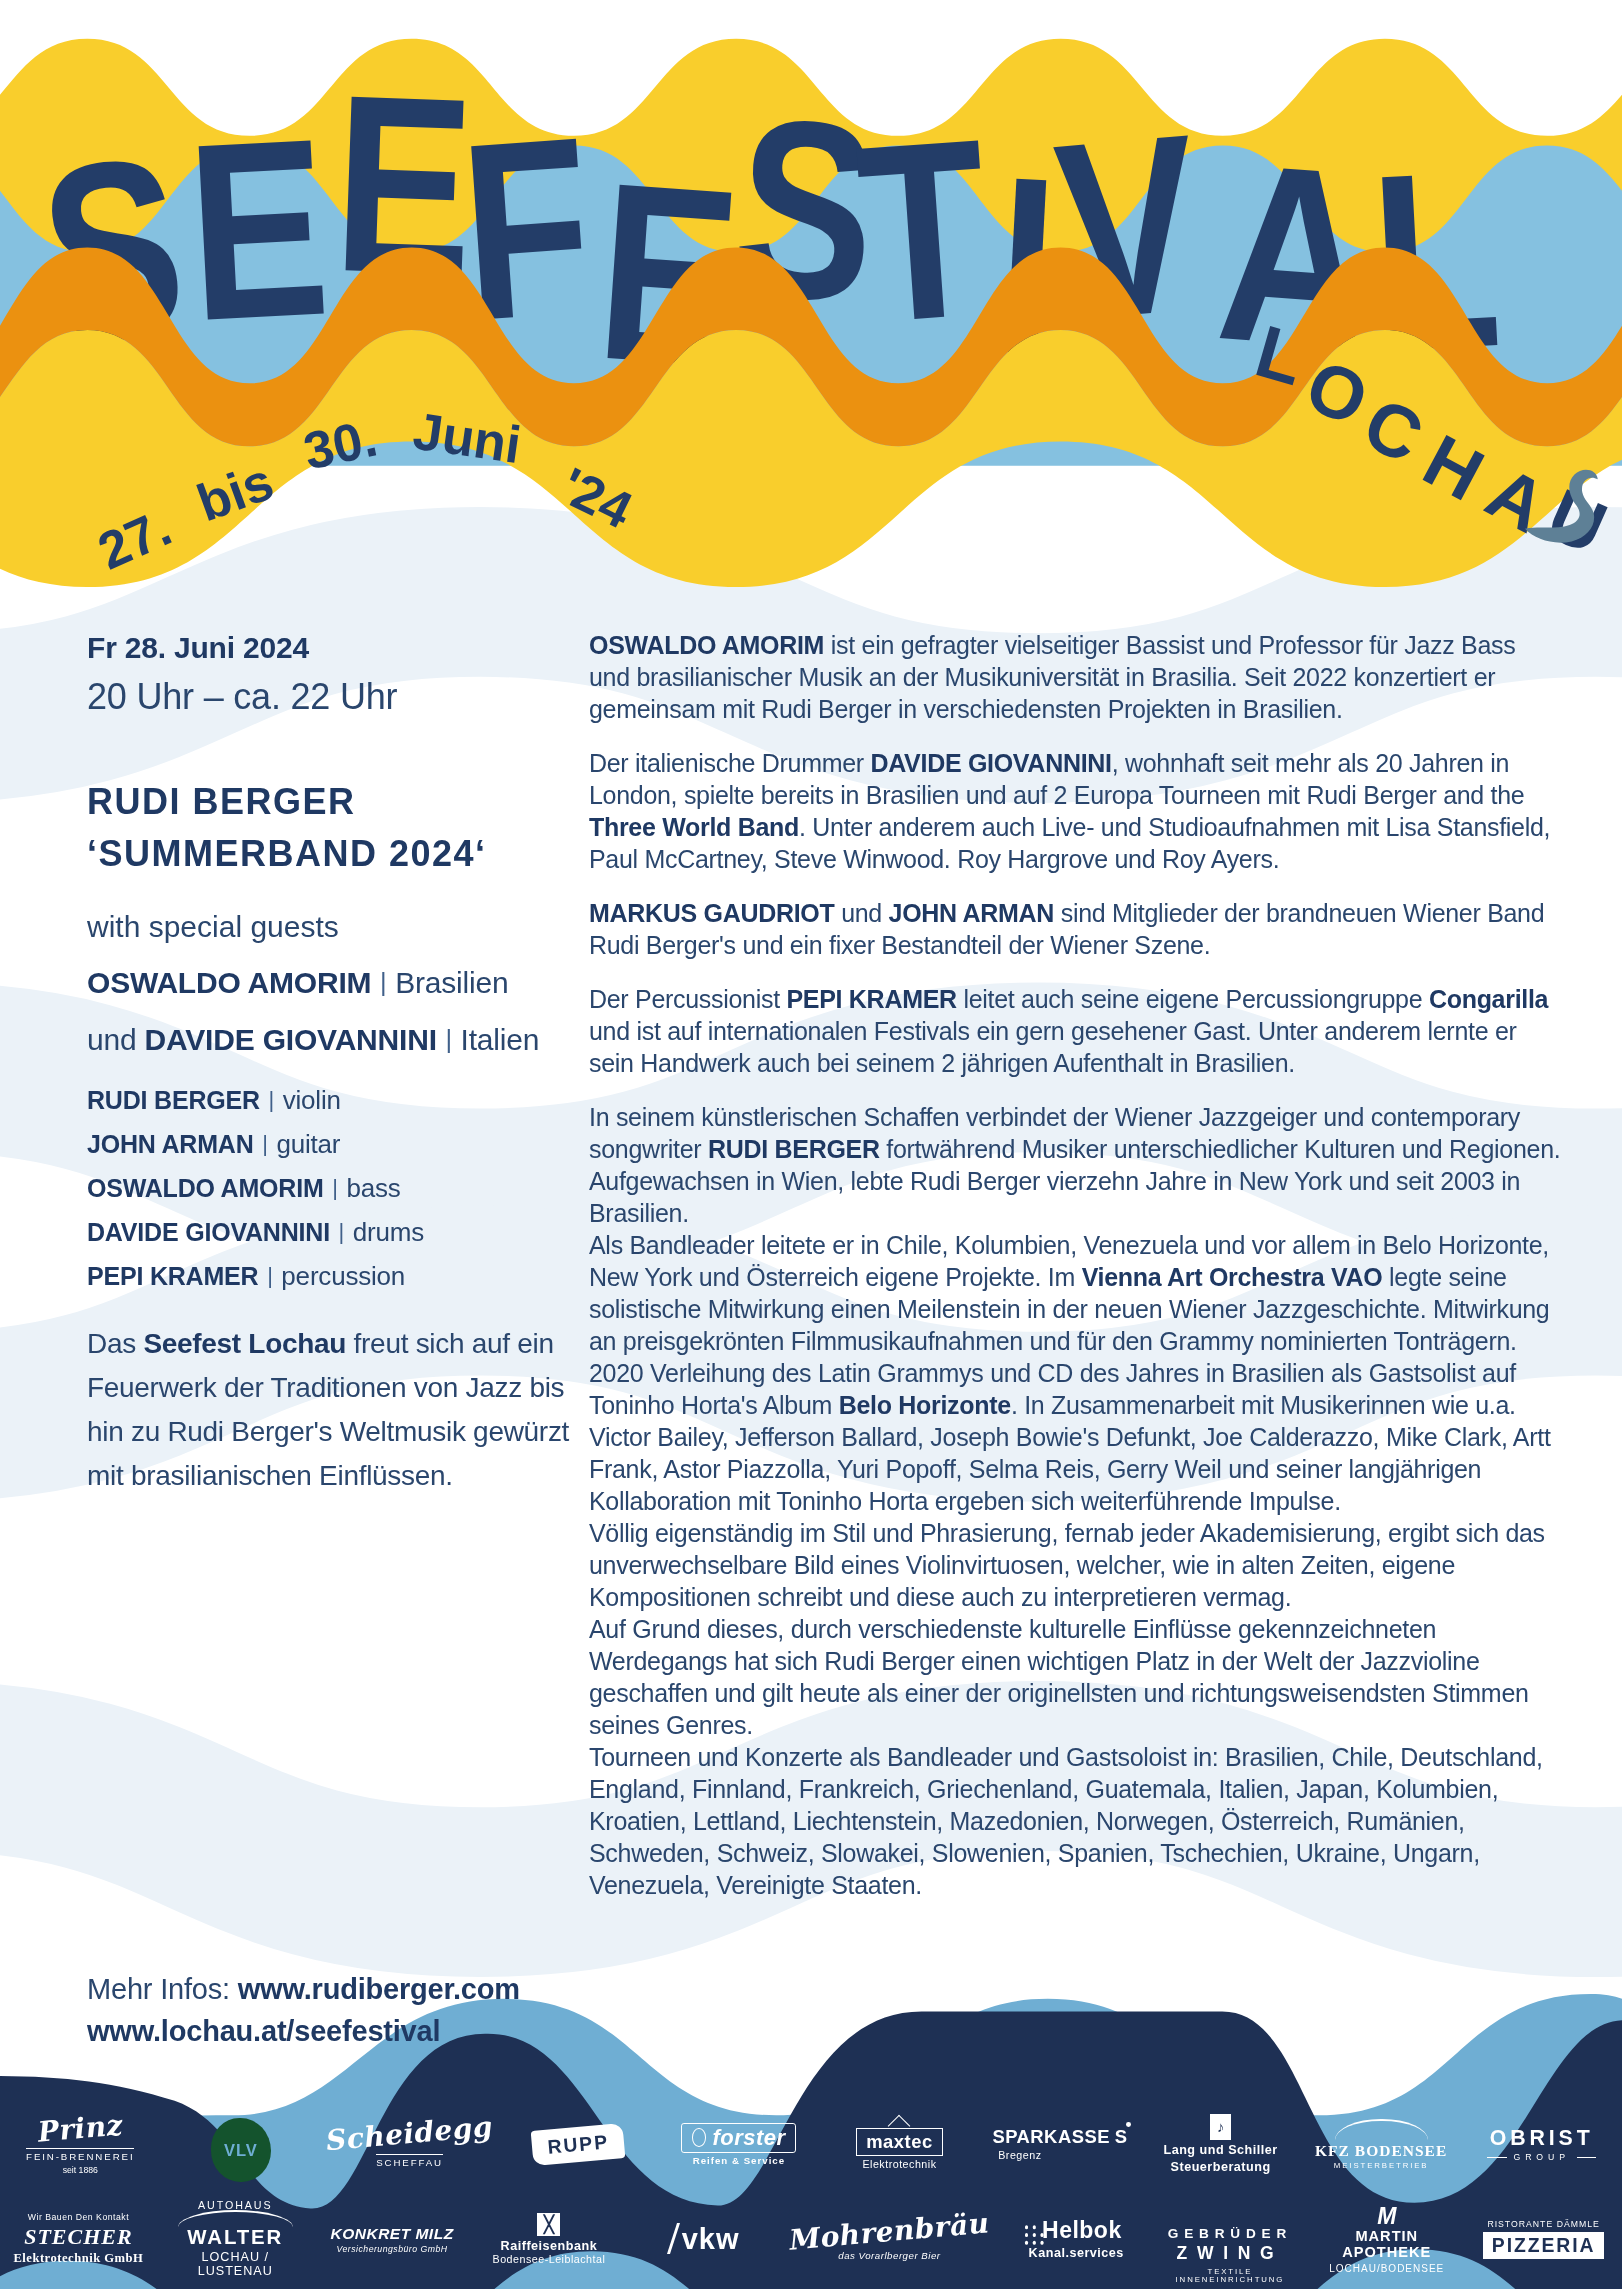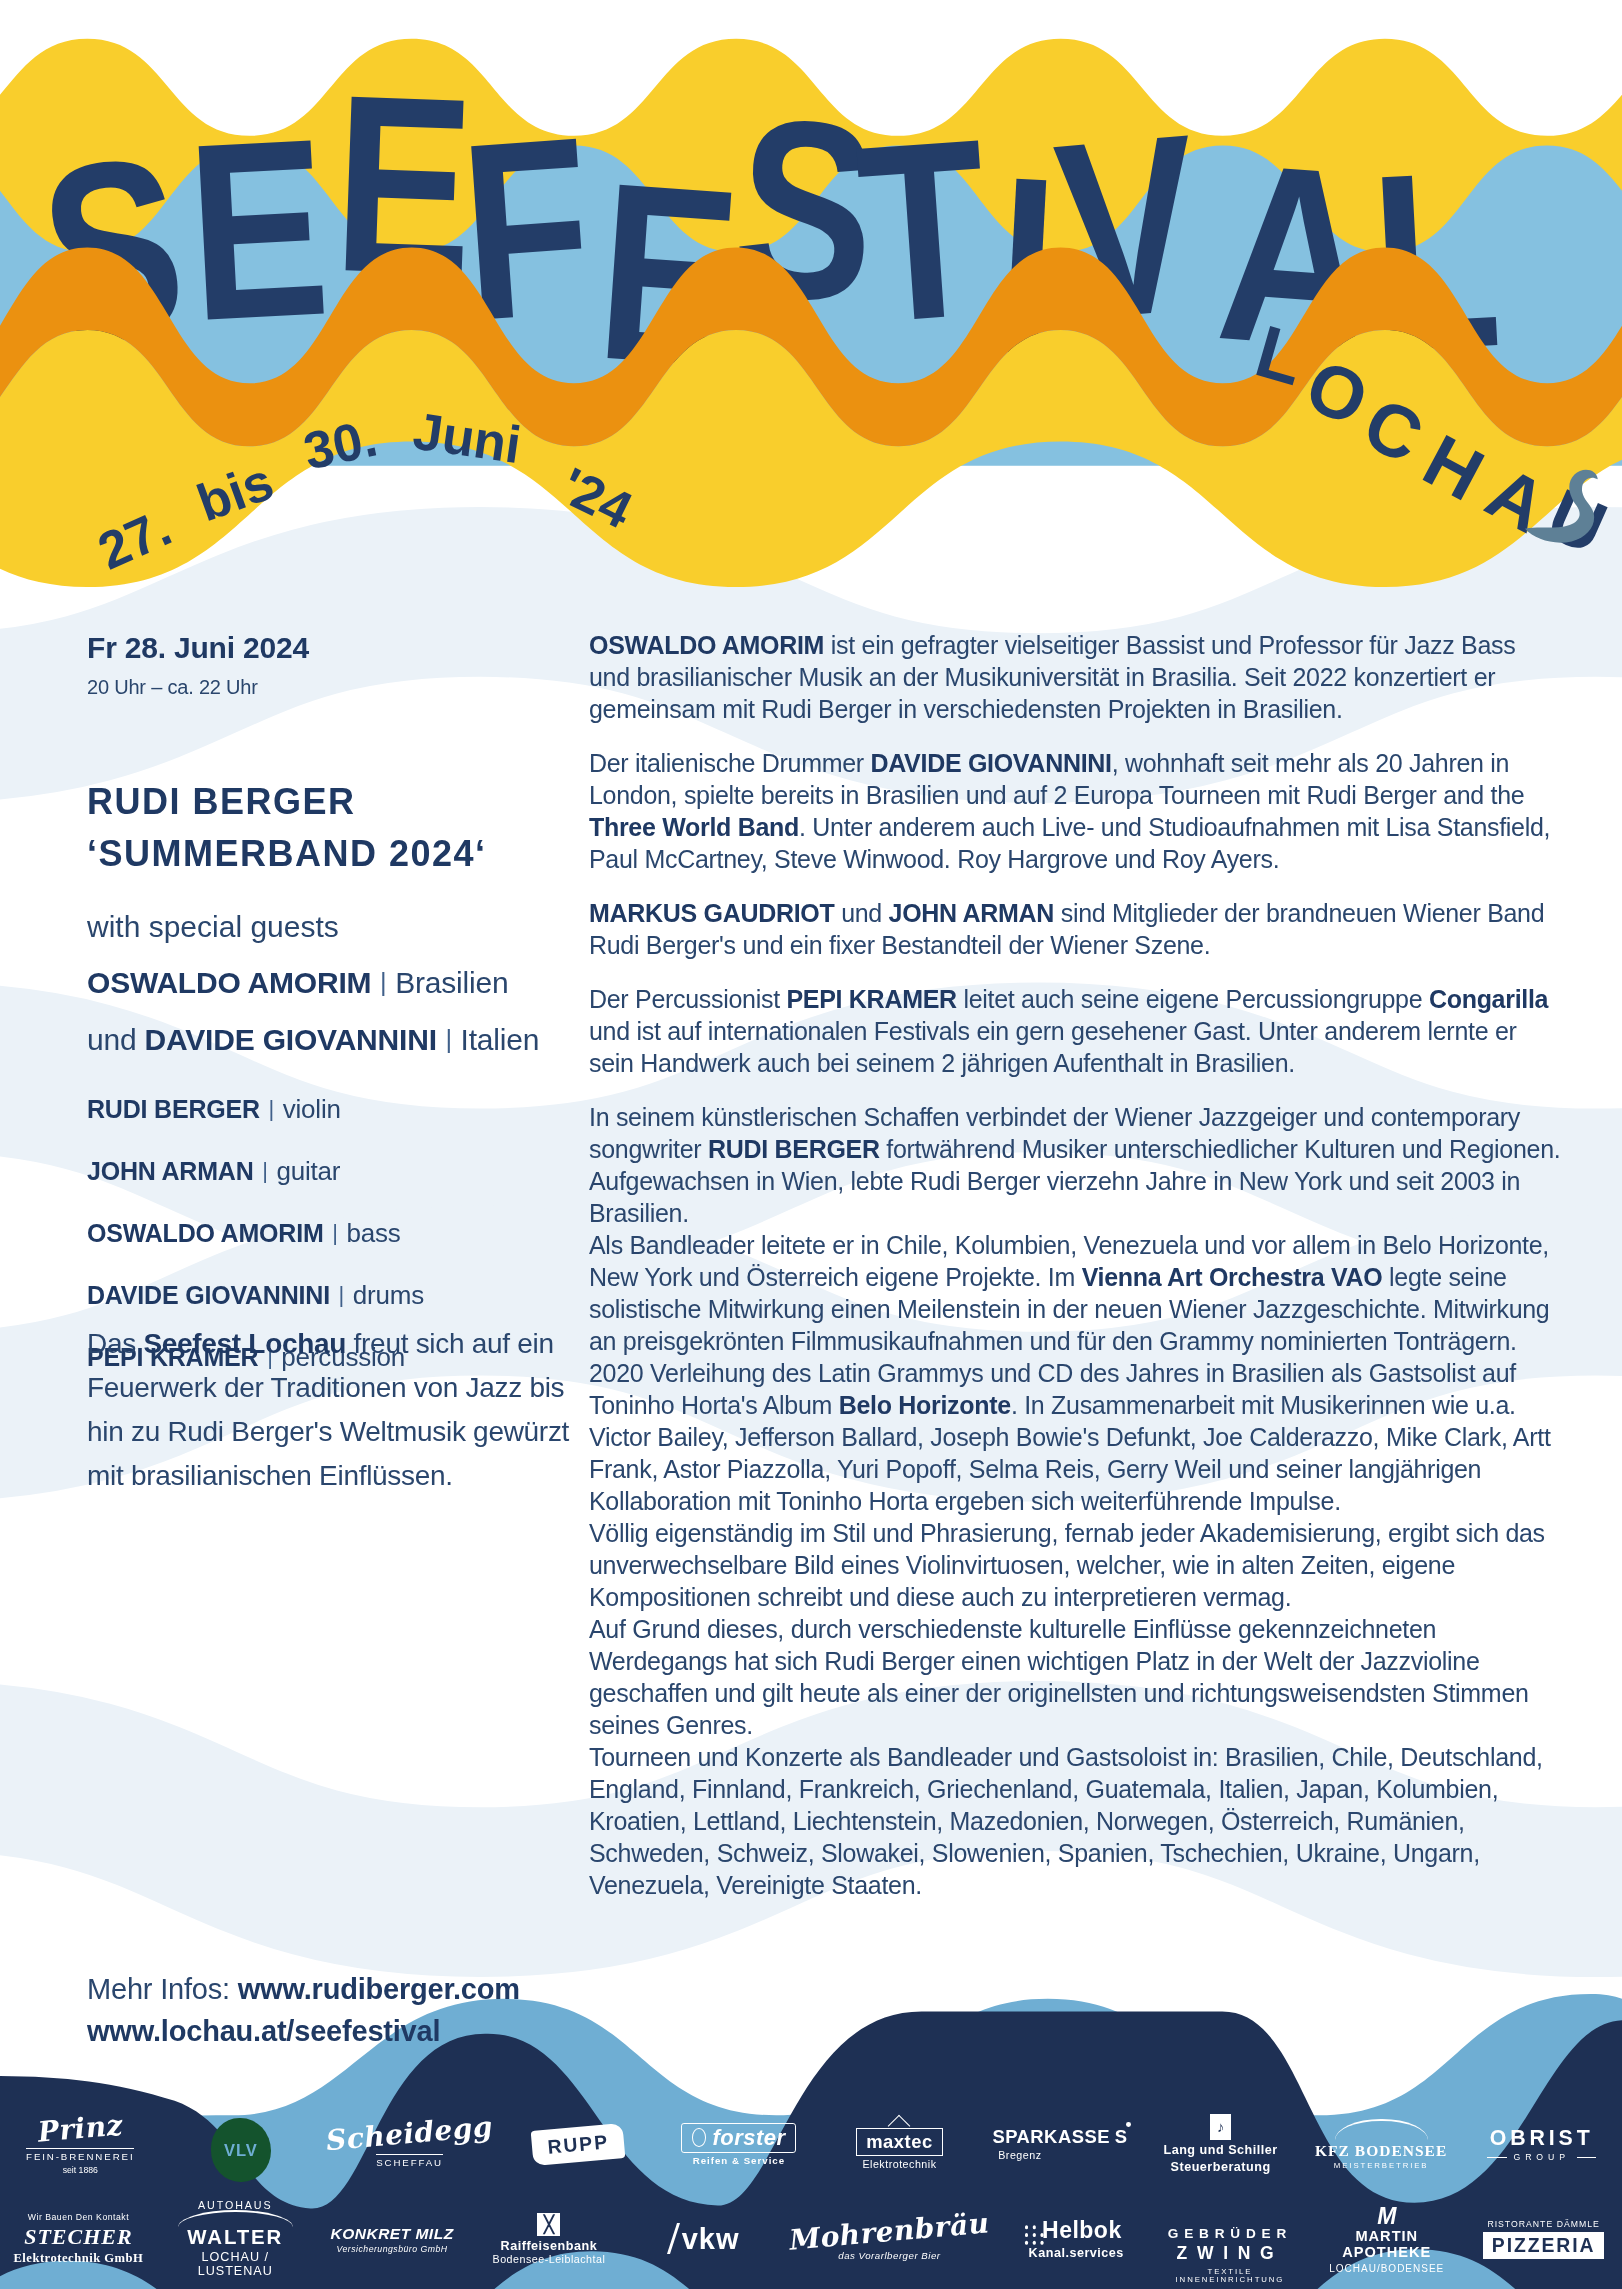--- a/index.html
+++ b/index.html
@@ -5,26 +5,26 @@
 <style>
   html,body{margin:0;padding:0;background:#888;}
   #page{position:relative;width:1622px;height:2289px;background:#fff;overflow:hidden;
         font-family:"Liberation Sans",sans-serif;color:#2A466D;margin:0 auto;}
   #bg{position:absolute;inset:0;width:100%;height:100%;}
   .abs{position:absolute;}
   .b{font-weight:700;color:#1F3963;}
   .sep{font-weight:400;margin:0 8.7px;font-size:.85em;position:relative;top:-1.9px;color:#40608a;}
   
   .ev-date{left:87px;top:631px;font-size:30px;font-weight:700;color:#1F3963;letter-spacing:-0.2px;}
-  .ev-time{left:87px;top:676px;font-size:20px;letter-spacing:-0.2px;}
+  .ev-time{left:87px;top:676px;font-size:36px;letter-spacing:-0.2px;}
   .ev-title{left:87px;top:776px;font-size:36px;font-weight:700;color:#1F3963;line-height:52px;letter-spacing:1.5px;}
   .ev-guests-intro{left:87px;top:910px;font-size:30px;}
   .guest-line{font-size:30px;letter-spacing:-0.2px;}
   .g1{left:87px;top:966px;} .g2{left:87px;top:1023px;}
-  .lineup{left:87px;top:1079px;font-size:26px;line-height:61px;letter-spacing:-0.2px;}
+  .lineup{left:87px;top:1079px;font-size:26px;line-height:43px;letter-spacing:-0.2px;}
   .lineup .b{font-size:25px;}
   .blurb{left:87px;top:1322px;width:490px;font-size:28px;line-height:44px;letter-spacing:-0.3px;}
   .info1{left:87px;top:1973px;font-size:29px;letter-spacing:-0.2px;}
   .info2{left:87px;top:2015px;font-size:29px;letter-spacing:-0.2px;}
   .info1 a,.info2 a{color:#1F3963;font-weight:700;text-decoration:none;}
   
   .bio{left:589px;top:629px;width:972px;font-size:25px;line-height:32px;letter-spacing:-0.3px;}
   .bio .para{margin:0 0 22px 0;}
   
   .sponsor-row{position:absolute;left:0;right:0;display:flex;justify-content:space-around;align-items:center;color:#fff;z-index:5;}

